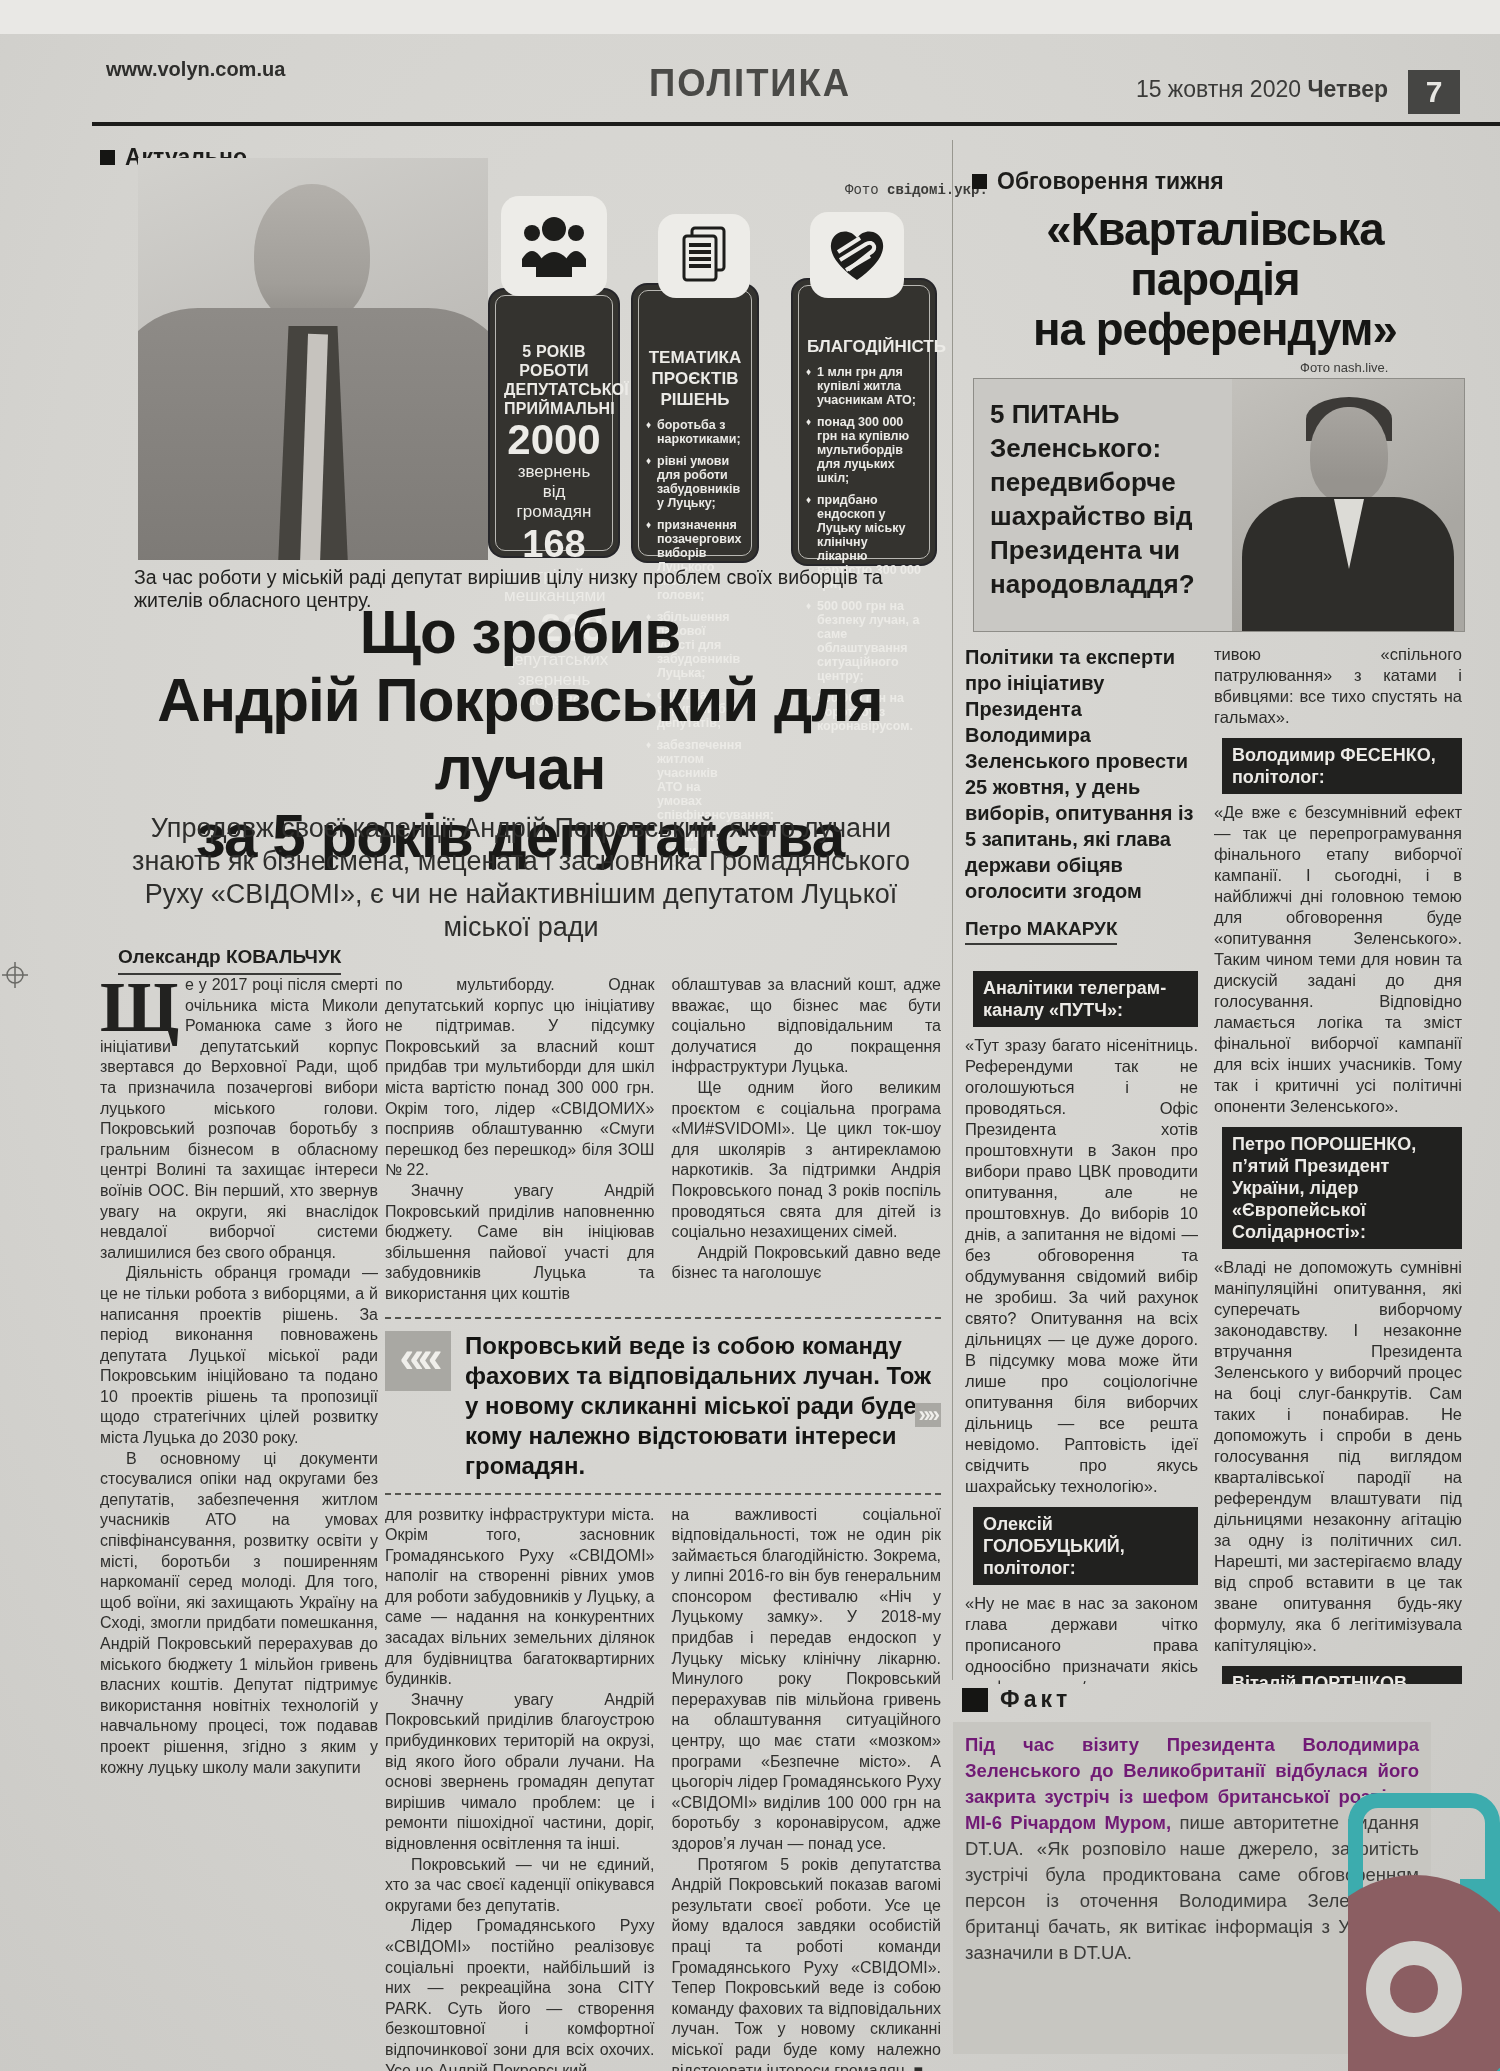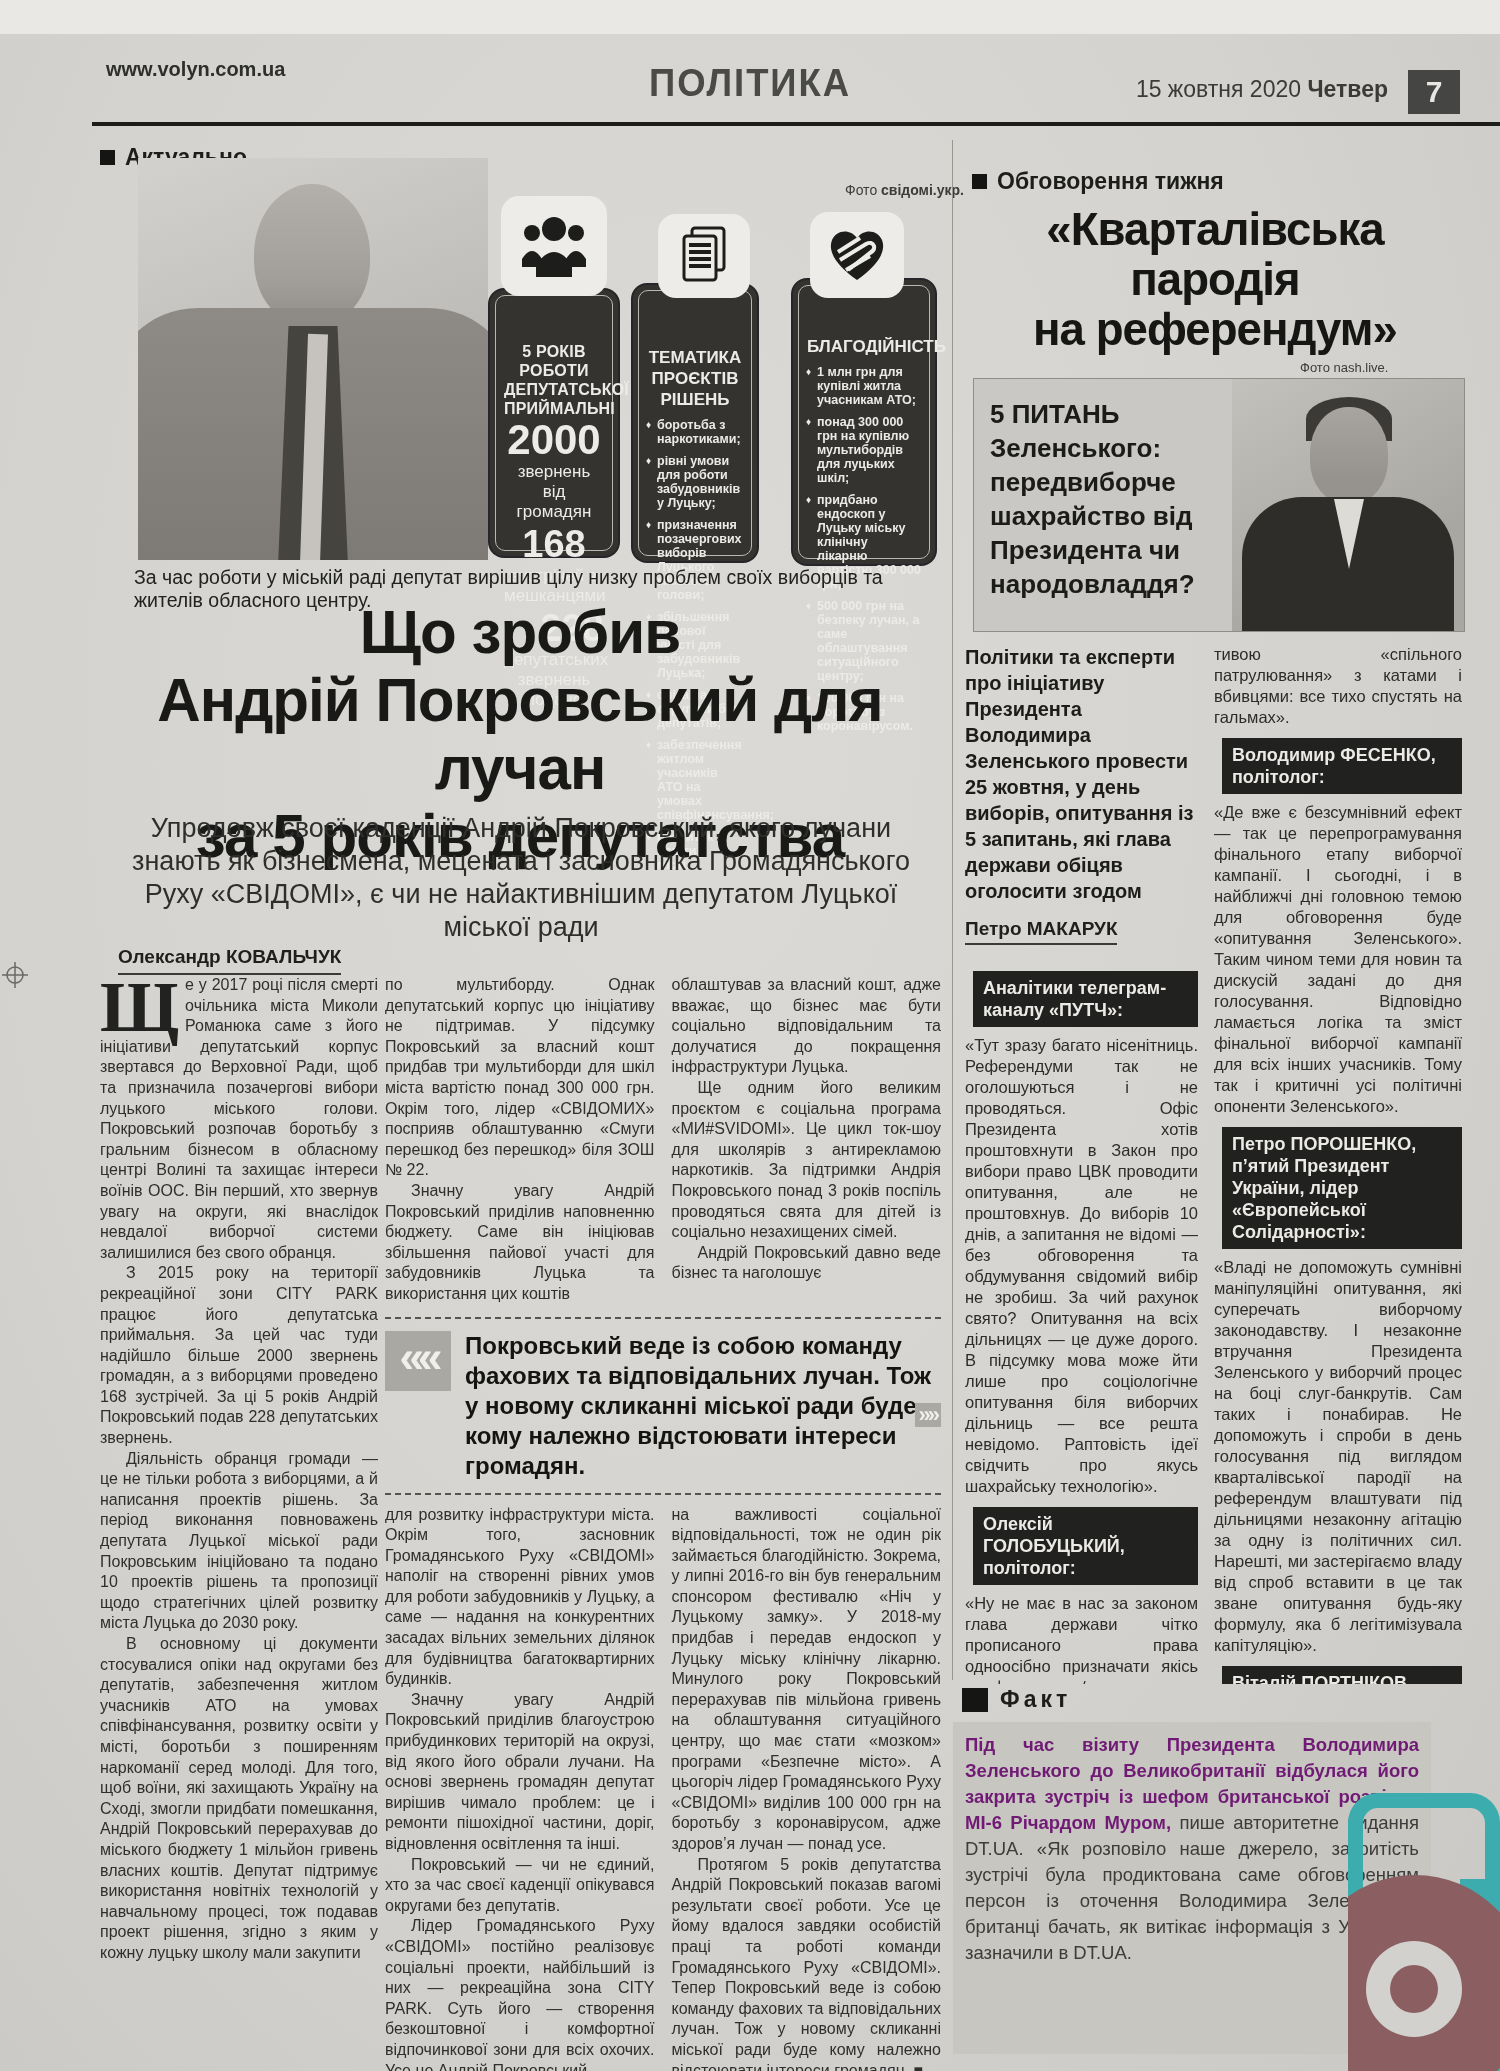--- a/index.html
+++ b/index.html
@@ -26,21 +26,21 @@
   
   .photo-main{position:absolute;left:138px;top:158px;width:350px;height:402px;overflow:hidden;
               background:linear-gradient(160deg,#d2d1cd 0%,#bcbab6 60%,#aeaca8 100%);}
   .photo-main .head{position:absolute;left:116px;top:26px;width:116px;height:142px;border-radius:50% 50% 46% 46%;
               background:linear-gradient(180deg,#b3b0ab 0%,#a19e99 70%,#8f8c87 100%);}
   .photo-main .body{position:absolute;left:-30px;top:150px;width:410px;height:260px;border-radius:90px 90px 0 0;
               background:linear-gradient(180deg,#8e8b87 0%,#7d7a76 100%);}
   .photo-main .shirt{position:absolute;left:140px;top:168px;width:70px;height:240px;background:#46443f;
               clip-path:polygon(15% 0,85% 0,100% 100%,0 100%);}
   .photo-main .tie{position:absolute;left:166px;top:176px;width:20px;height:230px;background:#c6c3be;transform:rotate(2deg);}
-  .photo-credit{position:absolute;font-size:14px;color:#3c3c3a;}
+  .photo-credit{position:absolute;font-size:14px;color:#3c3c3a;font-family:Liberation Mono, monospace;}
   .photo-credit b{font-weight:bold;}
 
   
   .stat-box{position:absolute;background:#34332f;border-radius:14px;box-shadow:0 0 0 2px #26262a;}
   .stat-inner{position:absolute;inset:5px;border:1px solid #b9b8b3;border-radius:10px;padding:6px 8px;box-sizing:border-box;
               color:#ecebe7;text-align:center;}
   .icon-tile{position:absolute;background:#edecе8;background:#edece8;border-radius:18px;display:flex;align-items:center;justify-content:center;z-index:3;}
   .stat-title{font-weight:bold;font-size:16px;line-height:19px;letter-spacing:.2px;}
   .stat-value{font-weight:bold;font-size:42px;line-height:44px;}
   .stat-label{font-size:17px;line-height:20px;}
@@ -228,21 +228,20 @@
       <div>Що зробив</div>
       <div>Андрій Покровський для лучан</div>
       <div>за 5 років депутатства</div>
     </div>
   <div class="subheadline">Упродовж своєї каденції Андрій Покровський, якого лучани знають як бізнесмена, мецената і засновника Громадянського Руху «СВІДОМІ», є чи не найактивнішим депутатом Луцької міської ради</div>
   <div class="byline">Олександр КОВАЛЬЧУК</div>
 
   <div class="col1 bodytext">
     <p class="first"><span class="dropcap">Щ</span><span>е у 2017 році після смерті очільника міста Миколи Романюка саме з його ініціативи депутатський корпус звертався до Верховної Ради, щоб та призначила позачергові вибори луцького міського голови. Покровський розпочав боротьбу з гральним бізнесом в обласному центрі Волині та захищає інтереси воїнів ООС. Він перший, хто звернув увагу на округи, які внаслідок невдалої виборчої системи залишилися без свого обранця.</span></p>
     <div>
-        <p>З 2015 року на території рекреаційної зони CITY PARK працює його депутатська приймальня. За цей час туди надійшло більше 2000 звернень громадян, а з виборцями проведено 168 зустрічей. За ці 5 років Андрій Покровський подав 228 депутатських звернень.</p>
         <p>Діяльність обранця громади — це не тільки робота з виборцями, а й написання проектів рішень. За період виконання повноважень депутата Луцької міської ради Покровським ініційовано та подано 10 проектів рішень та пропозиції щодо стратегічних цілей розвитку міста Луцька до 2030 року.</p>
         <p>В основному ці документи стосувалися опіки над округами без депутатів, забезпечення житлом учасників АТО на умовах співфінансування, розвитку освіти у місті, боротьби з поширенням наркоманії серед молоді. Для того, щоб воїни, які захищають Україну на Сході, змогли придбати помешкання, Андрій Покровський перерахував до міського бюджету 1 мільйон гривень власних коштів. Депутат підтримує використання новітніх технологій у навчальному процесі, тож подавав проект рішення, згідно з яким у кожну луцьку школу мали закупити</p>
       </div>
   </div>
 
   <div class="col23 bodytext">
     <div class="seg">
       <div class="c">
           <p>по мультиборду. Однак депутатський корпус цю ініціативу не підтримав. У підсумку Покровський за власний кошт придбав три мультиборди для шкіл міста вартістю понад 300 000 грн. Окрім того, лідер «СВІДОМИХ» посприяв облаштуванню «Смуги перешкод без перешкод» біля ЗОШ № 22.</p>
           <p>Значну увагу Андрій Покровський приділив наповненню бюджету. Саме він ініціював збільшення пайової участі для забудовників Луцька та використання цих коштів</p>

